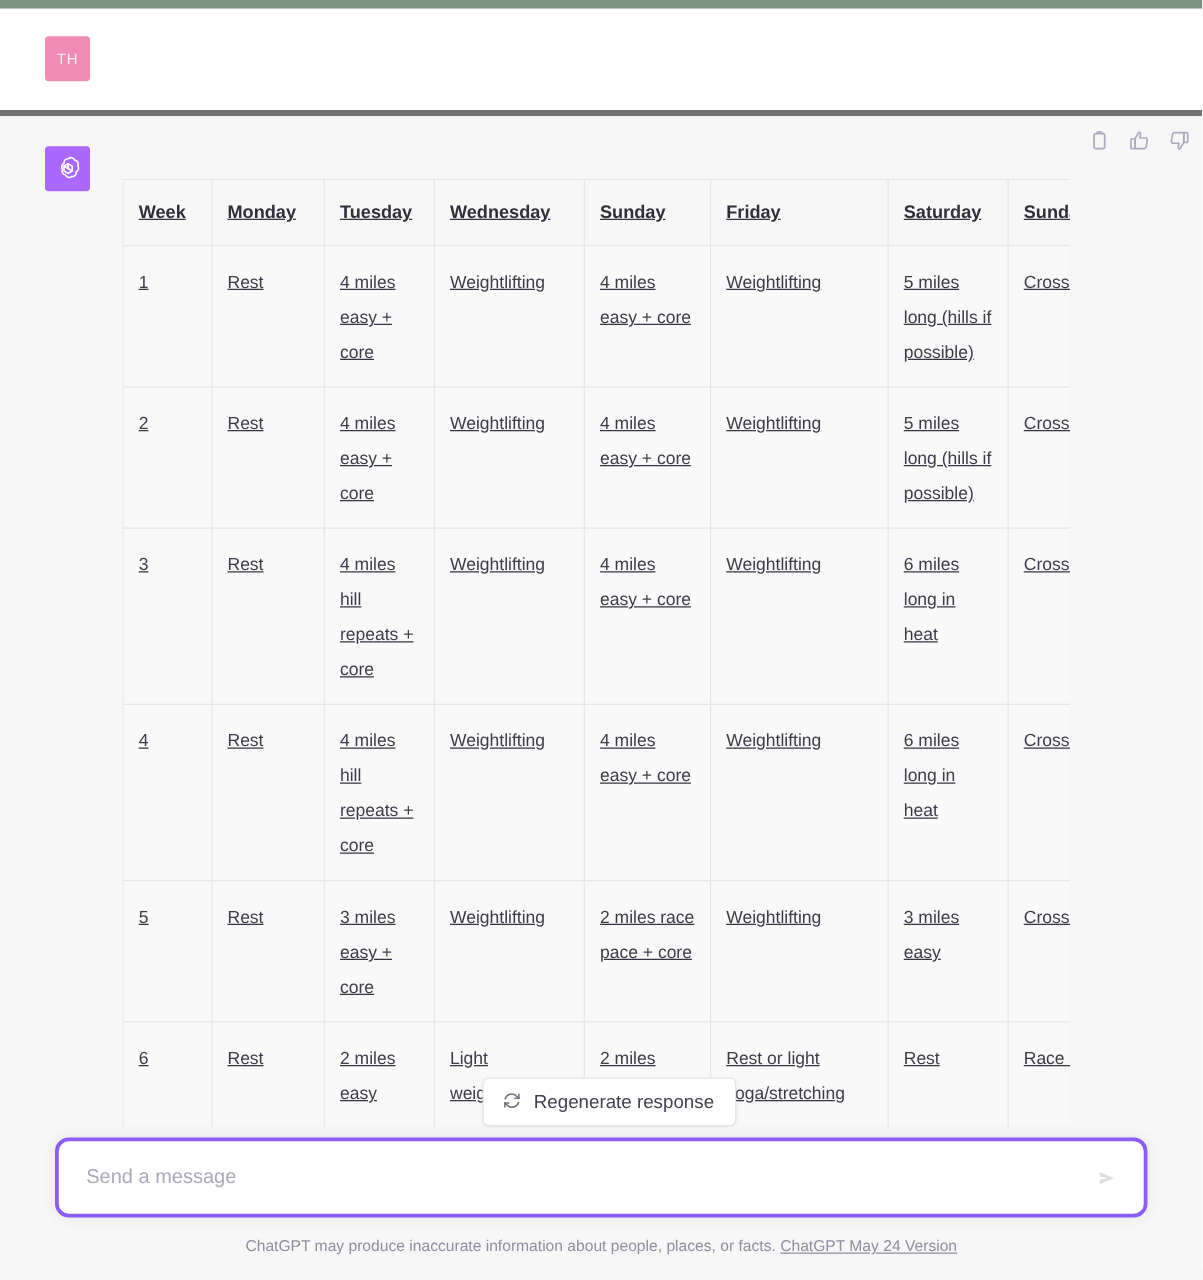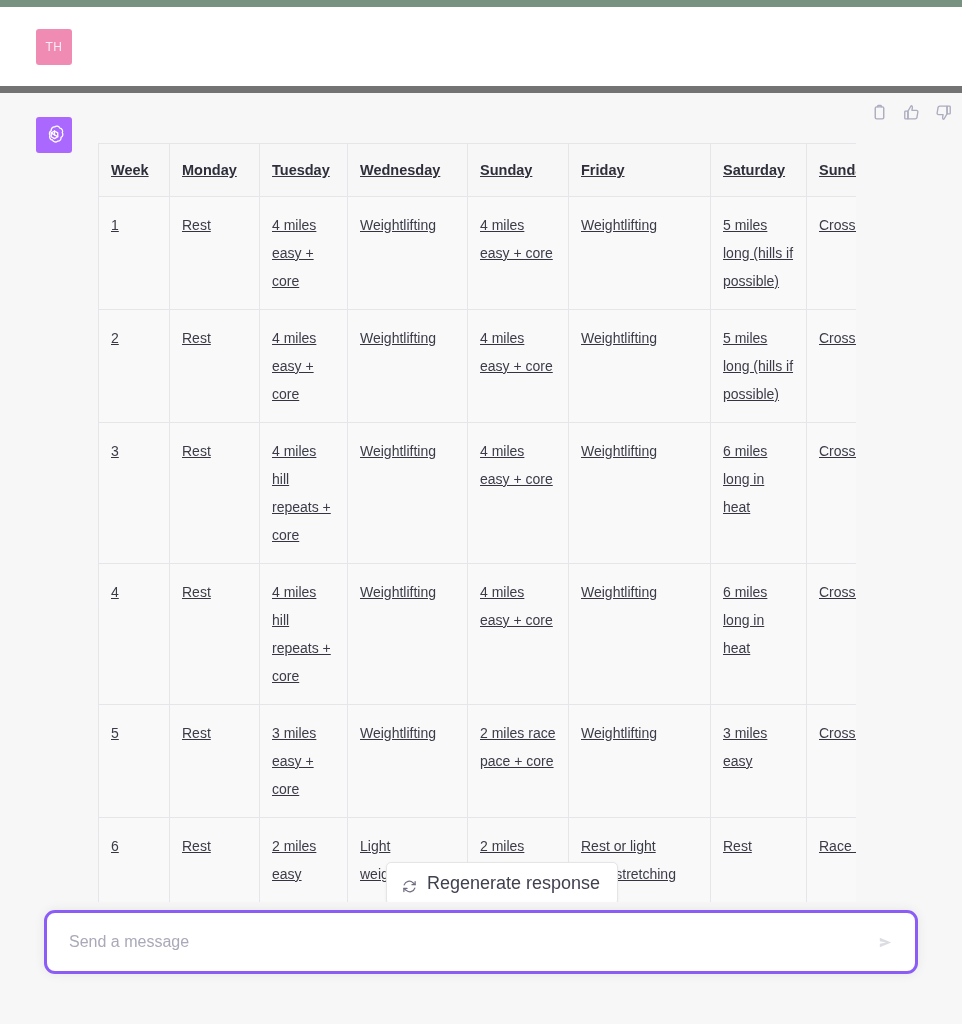--- a/index.html
+++ b/index.html
@@ -41,21 +41,21 @@
     width: 962px;
     height: 895px;
     overflow: hidden;
     background: #FFFFFF;
   }
 
   .turn {
     position: relative;
     width: 962px;
     padding: 22px 0 22px 0;
-    border-bottom: 7px solid #737373;
+    border-bottom: 5px solid #737373;
   }
   .turn-user {
     background: #FFFFFF;
     height: 86px;
   }
   .turn-assistant {
     background: #F7F7F8;
     border-bottom: none;
     padding-top: 24px;
   }
@@ -165,28 +165,28 @@
   .col-friday    { width: 142px; }
   .col-saturday  { width: 96px; }
   .col-sunday    { width: 152px; }
 
   
   .regen {
     position: absolute;
     left: 386px;
     top: 862px;
     display: flex;
-    align-items: flex-end;
+    align-items: flex-start;
     gap: 10px;
     padding: 10px 17px 10px 15px;
     background: #FFFFFF;
     border: 1px solid #E5E5E6;
     border-radius: 5px;
     box-shadow: 0 1px 3px rgba(0,0,0,0.06);
-    font-size: 18px;
+    font-size: 15px;
     color: #40414F;
     cursor: pointer;
     z-index: 20;
     white-space: nowrap;
   }
   .regen svg { display: block; color: #6E6E80; }
 
   
   .composer-region {
     position: absolute;
@@ -418,15 +418,19 @@
       <input class="composer-input" type="text" placeholder="Send a message" style="">
       <button class="send-btn">
         <span>
           <svg width="17" height="17" viewBox="0 0 24 24" fill="currentColor">
             <path d="M4 5.2 20 12 4 18.8v-5.1l9-1.7-9-1.7V5.2z"></path>
           </svg>
         </span>
       </button>
     </div>
 
+    <div class="footnote">
+      <span>ChatGPT may produce inaccurate information about people, places, or facts.</span>
+      <a href="#">ChatGPT May 24 Version</a>
+    </div>
   </div>
 
 </div>
 
 </body></html>

